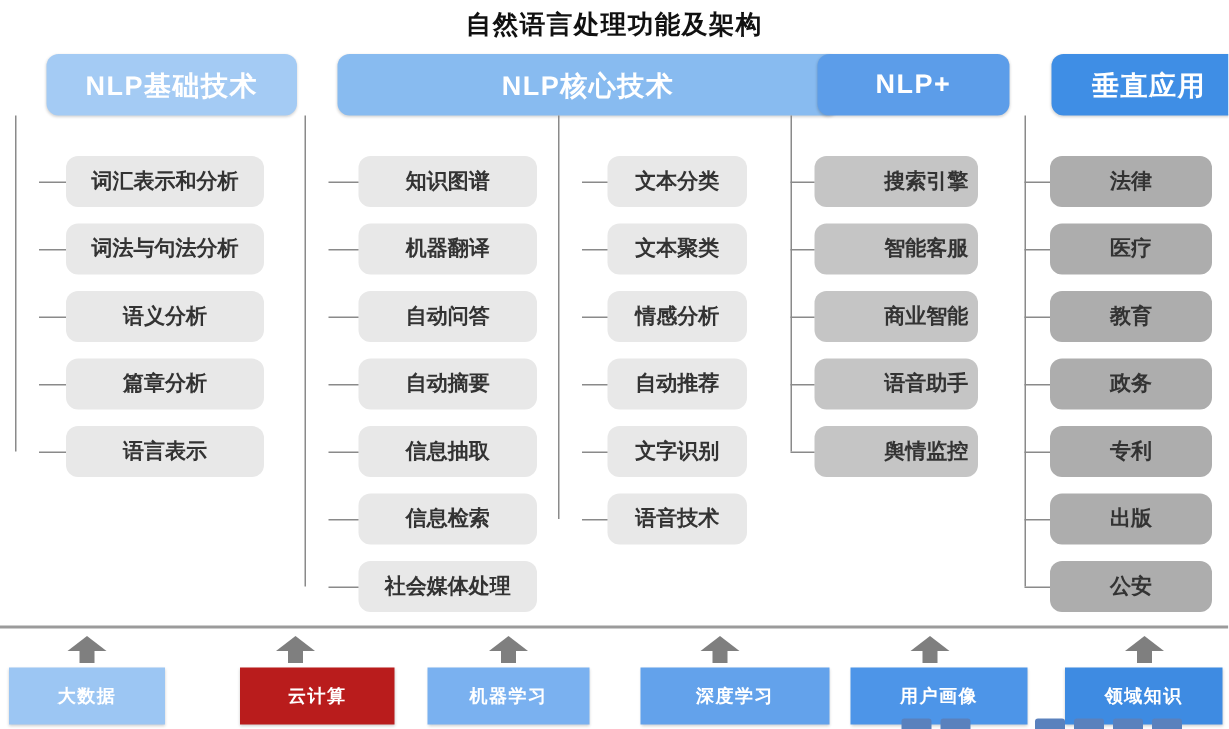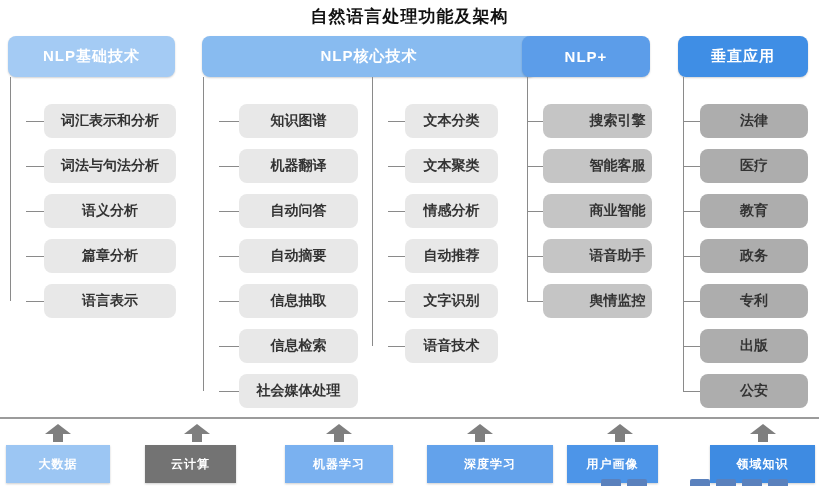--- a/index.html
+++ b/index.html
@@ -8,22 +8,23 @@
     overflow:hidden;
     font-family:"Liberation Sans","DejaVu Sans",sans-serif;
   }
   .diagram-title{
     position:absolute;top:5px;left:0;width:819px;text-align:center;
     font-size:17px;font-weight:bold;color:#111;letter-spacing:1px;
   }
   .col-header{
     position:absolute;top:36px;height:41px;border-radius:8px;
     display:flex;align-items:center;justify-content:center;
-    color:#ffffff;font-weight:bold;font-size:15px;letter-spacing:1px;
+    color:#ffffff;font-weight:bold;font-size:18px;letter-spacing:1px;
     box-shadow:0 1px 2px rgba(0,0,0,0.18);
+    margin-left:23px;
   }
   #h1{left:8px;width:167px;background:#A4CBF4;}
   #h2{left:202px;width:334px;background:#88BBF0;}
   #h3{left:522px;width:128px;background:#5C9DE9;}
   #h4{left:678px;width:130px;background:#3F8EE5;}
 
   .rail{position:absolute;top:77px;width:1px;background:#8a8a8a;}
   #rail1{left:10px;height:224px;}
   #rail2a{left:203px;height:314px;}
   #rail2b{left:372px;height:269px;}
@@ -59,24 +60,24 @@
   .up-arrow .stem{width:10px;height:8px;background:#7f7f7f;margin:0 auto;}
   #a1{left:45px;} #a2{left:184px;} #a3{left:326px;} #a4{left:467px;} #a5{left:607px;} #a6{left:750px;}
 
   .fbox{
     position:absolute;top:445px;height:38px;border-radius:0;
     display:flex;align-items:center;justify-content:center;
     color:#fff;font-weight:bold;font-size:12px;letter-spacing:1px;
     box-shadow:0 1px 2px rgba(0,0,0,0.2);
   }
   #f1{left:6px;width:104px;background:#9CC6F3;}
-  #f2{left:145px;width:91px;background:#737373;}
+  #f2{left:160px;width:103px;background:#b91c1c;}
   #f3{left:285px;width:108px;background:#7AB1F0;}
   #f4{left:427px;width:126px;background:#63A2EB;}
-  #f5{left:567px;width:91px;background:#4D95E8;}
+  #f5{left:567px;width:118px;background:#4D95E8;}
   #f6{left:710px;width:105px;background:#3E8BE2;}
 
   .wm{position:absolute;top:479px;display:flex;gap:6px;}
   .wm i{display:block;width:20px;height:12px;background:#5a81bd;border-radius:2px;}
   #wmA{left:601px;} #wmB{left:690px;}
 </style>
 </head>
 <body>
 
 <div class="canvas">

